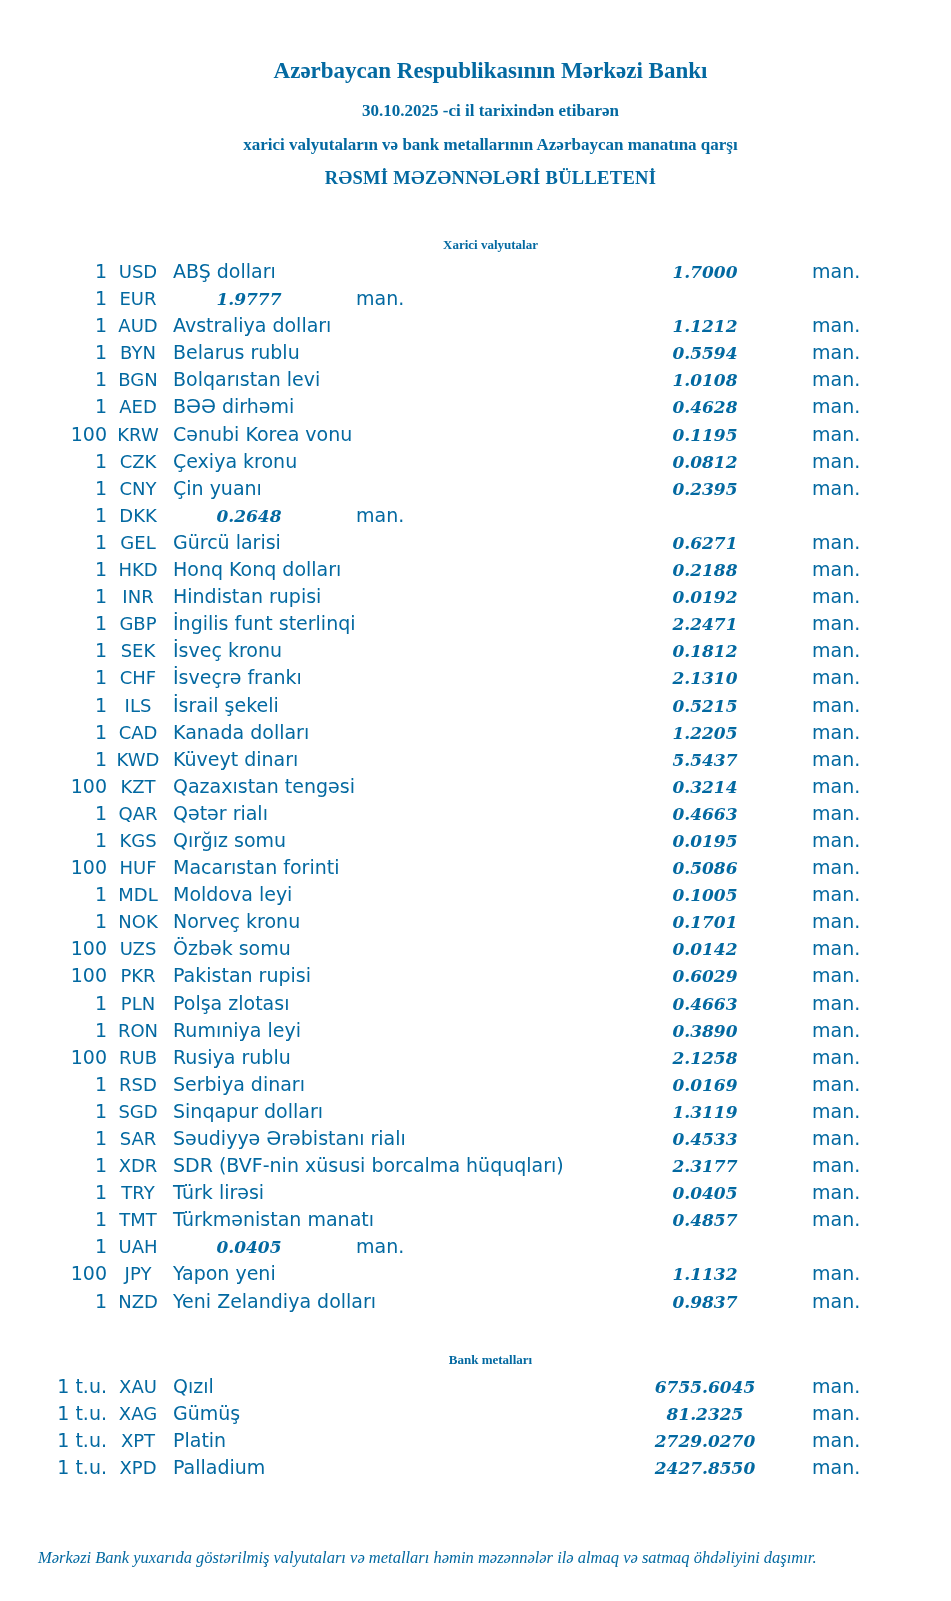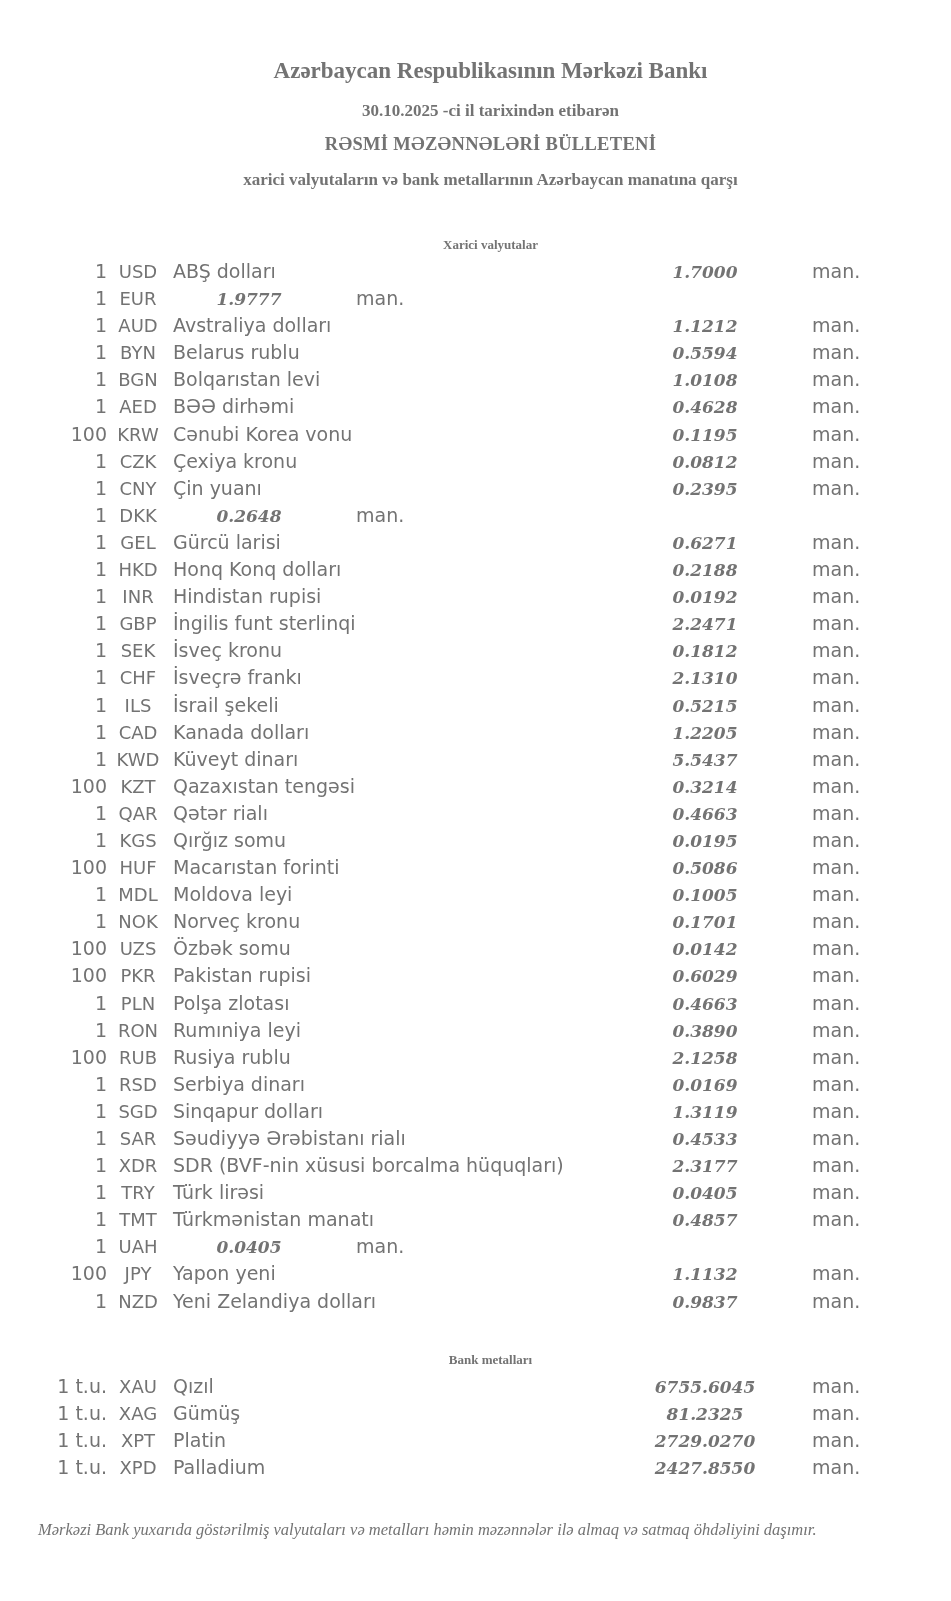--- a/index.html
+++ b/index.html
@@ -5,21 +5,21 @@
   html, body {
     margin: 0;
     padding: 0;
     background: #ffffff;
   }
   .page {
     position: relative;
     width: 951px;
     height: 1601px;
     background: #ffffff;
-    color: #737373;
+    color: #0369a1;
     overflow: hidden;
     font-family: "DejaVu Sans", "Liberation Sans", sans-serif;
   }
   .centered {
     text-align: center;
     padding-left: 30px; 
   }
   .bank-title {
     padding-top: 57px;
     font-family: "Liberation Serif", "DejaVu Serif", serif;
@@ -83,41 +83,41 @@
     font-size: 17px;
   }
   .unit {
     width: 70px;
     padding-left: 27px;
     text-align: left;
     font-size: 19px;
   }
   .table-right-margin { padding-right: 69px; }
   .disclaimer {
-    margin-top: 38px;
+    margin-top: 66px;
     padding-left: 38px;
     padding-right: 30px;
     font-family: "Liberation Serif", "DejaVu Serif", serif;
     font-style: italic;
     font-size: 16.5px;
     line-height: 21px;
   }
 </style>
 </head>
 <body>
 
 <div class="page">
 
   <div class="bank-title centered">Azərbaycan Respublikasının Mərkəzi Bankı</div>
 
   <div class="h-line h-date centered">30.10.2025 -ci il tarixindən etibarən</div>
 
+  <div class="h-line h-sub centered">xarici valyutaların və bank metallarının Azərbaycan manatına qarşı</div>
+
   <div class="h-line h-bulletin centered">RƏSMİ MƏZƏNNƏLƏRİ BÜLLETENİ</div>
-
-  <div class="h-line h-sub centered">xarici valyutaların və bank metallarının Azərbaycan manatına qarşı</div>
 
   <div class="section-title sect-currencies centered">Xarici valyutalar</div>
 
   <div class="rate-table table-right-margin" id="currency-table">
       <div class="row">
     <span class="qty">1</span>
     <span class="code">USD</span>
     <span class="name">ABŞ dolları</span>
     <span class="rate">1.7000</span>
     <span class="unit">man.</span>

